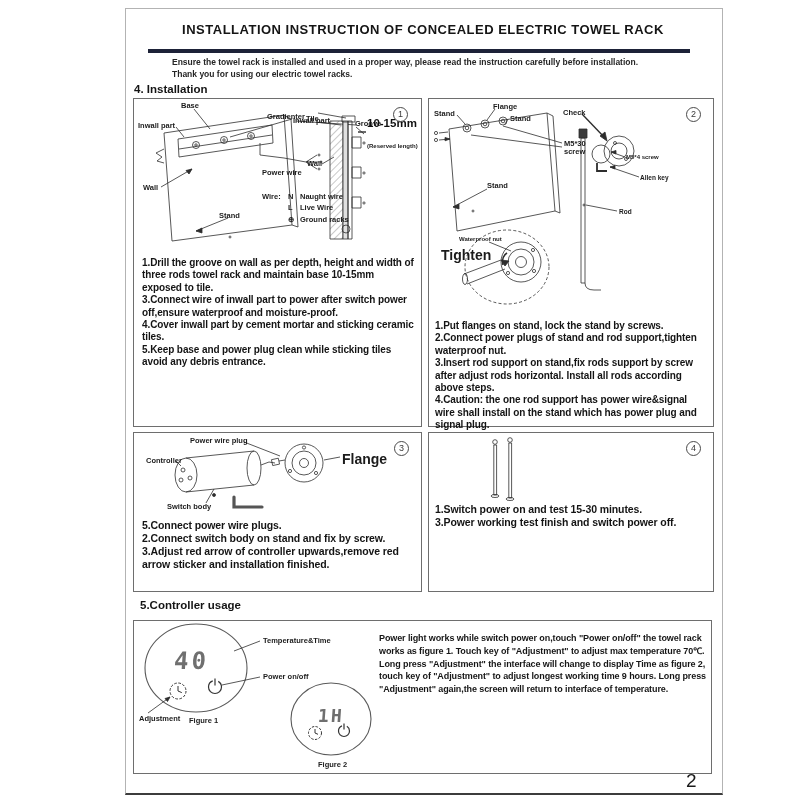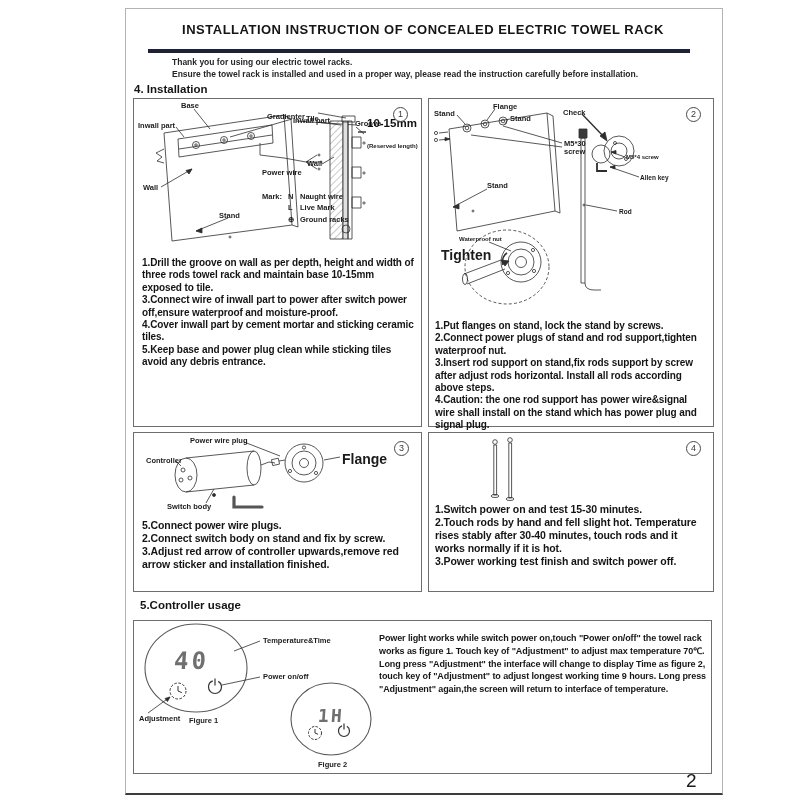--- a/index.html
+++ b/index.html
@@ -49,22 +49,22 @@
 </style>
 </head>
 <body>
 
 <div class="abs page-border"></div>
 
 <div class="abs doc-title">INSTALLATION INSTRUCTION OF CONCEALED ELECTRIC TOWEL RACK</div>
 <div class="abs title-rule"></div>
 
 <div class="abs intro">
+  <div>Ensure the towel rack is installed and used in a proper way, please read the instruction carefully before installation.</div>
   <div>Thank you for using our electric towel racks.</div>
-  <div>Ensure the towel rack is installed and used in a proper way, please read the instruction carefully before installation.</div>
 </div>
 
 <div class="abs sec-heading" style="left:134px; top:83px;">4. Installation</div>
 
 <div class="abs panel" style="left:133px; top:98px; width:287px; height:327px;">
   <svg class="abs" style="left:0; top:0;" width="287" height="152" viewBox="0 0 287 152">
     <defs>
       <pattern id="hatch1" width="5" height="5" patternTransform="rotate(45)" patternUnits="userSpaceOnUse">
         <line x1="0" y1="0" x2="0" y2="5" stroke="#777" stroke-width="0.8"></line>
       </pattern>
@@ -129,28 +129,28 @@
   <span class="lbl" style="left:128px; top:70px;">Power wire</span>
   <span class="lbl" style="left:85px; top:113px;">Stand</span>
   <span class="lbl" style="left:172px; top:16px;">Tile</span>
   <span class="lbl" style="left:159px; top:18px;">Inwall part</span>
   <span class="lbl" style="left:173px; top:61px;">Wall</span>
   <span class="lbl dim" style="left:233px; top:18px;">10-15mm</span>
   <span class="lbl dim-note" style="left:233px; top:44px;">(Reserved length)</span>
 
   <div class="wire-legend" style="left:128px; top:92px;">
     <div class="wire-row">
-      <span class="wire-prefix">Mark:</span>
+      <span class="wire-prefix">Wire:</span>
       <span class="wire-key">N</span>
       <span>Naught wire</span>
     </div>
     <div class="wire-row">
       <span class="wire-prefix"></span>
       <span class="wire-key">L</span>
-      <span>Live Mark</span>
+      <span>Live Wire</span>
     </div>
     <div class="wire-row">
       <span class="wire-prefix"></span>
       <span class="wire-key">⊕</span>
       <span>Ground racks</span>
     </div>
   </div>
 
   <div class="abs badge" style="left:259px; top:8px;">1</div>
 
@@ -302,21 +302,20 @@
       <circle cx="81" cy="7" r="2.3"></circle>
       <rect x="79.8" y="10" width="2.8" height="55"></rect>
       <ellipse cx="81" cy="66" rx="4" ry="1.5"></ellipse>
     </g>
   </svg>
 
   <div class="abs badge" style="left:257px; top:8px;">4</div>
 
   <div class="steps" style="left:6px; top:70px; width:274px; font-size:10.5px;">
     <p>1.Switch power on and test 15-30 minutes.</p>
-    <p>2.Touch rods by hand and fell slight hot. Temperature rises stably after 30-40 minutes, touch rods and it works normally if it is hot.</p>
     <p>3.Power working test finish and switch power off.</p>
   </div>
 </div>
 
 <div class="abs sec-heading" style="left:140px; top:599px;">5.Controller usage</div>
 
 <div class="abs panel" style="left:133px; top:620px; width:577px; height:152px;">
   <svg class="abs" style="left:0; top:0;" width="577" height="152" viewBox="0 0 577 152">
     <g stroke="#5a5a5a" stroke-width="1.1" fill="none">
 

